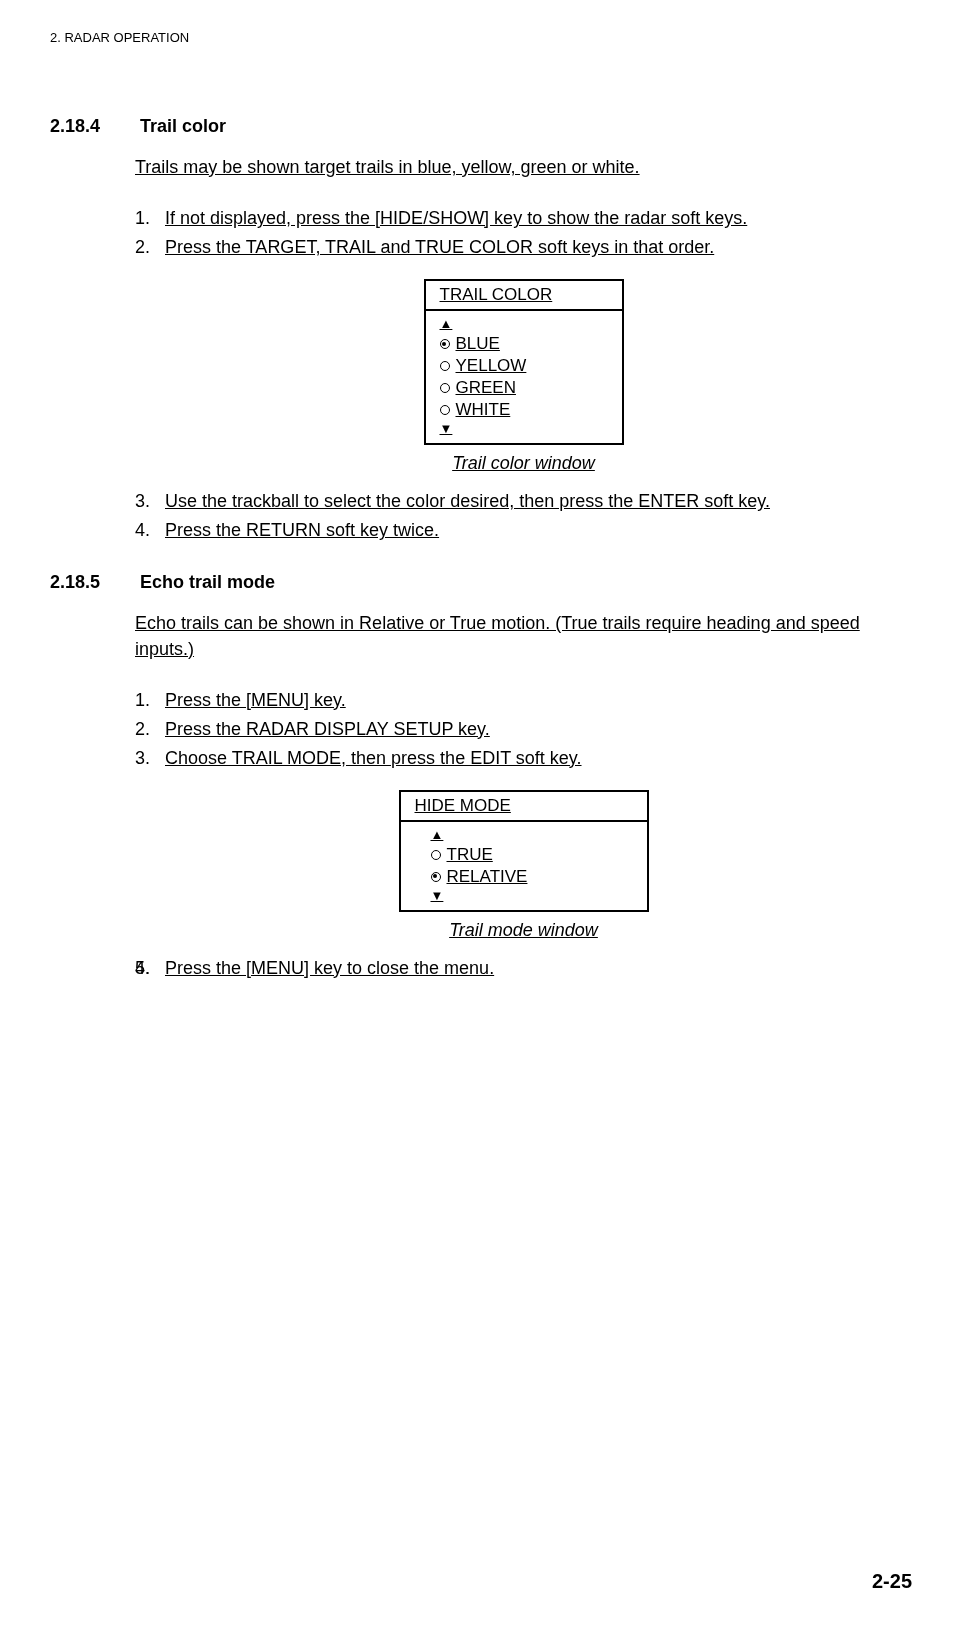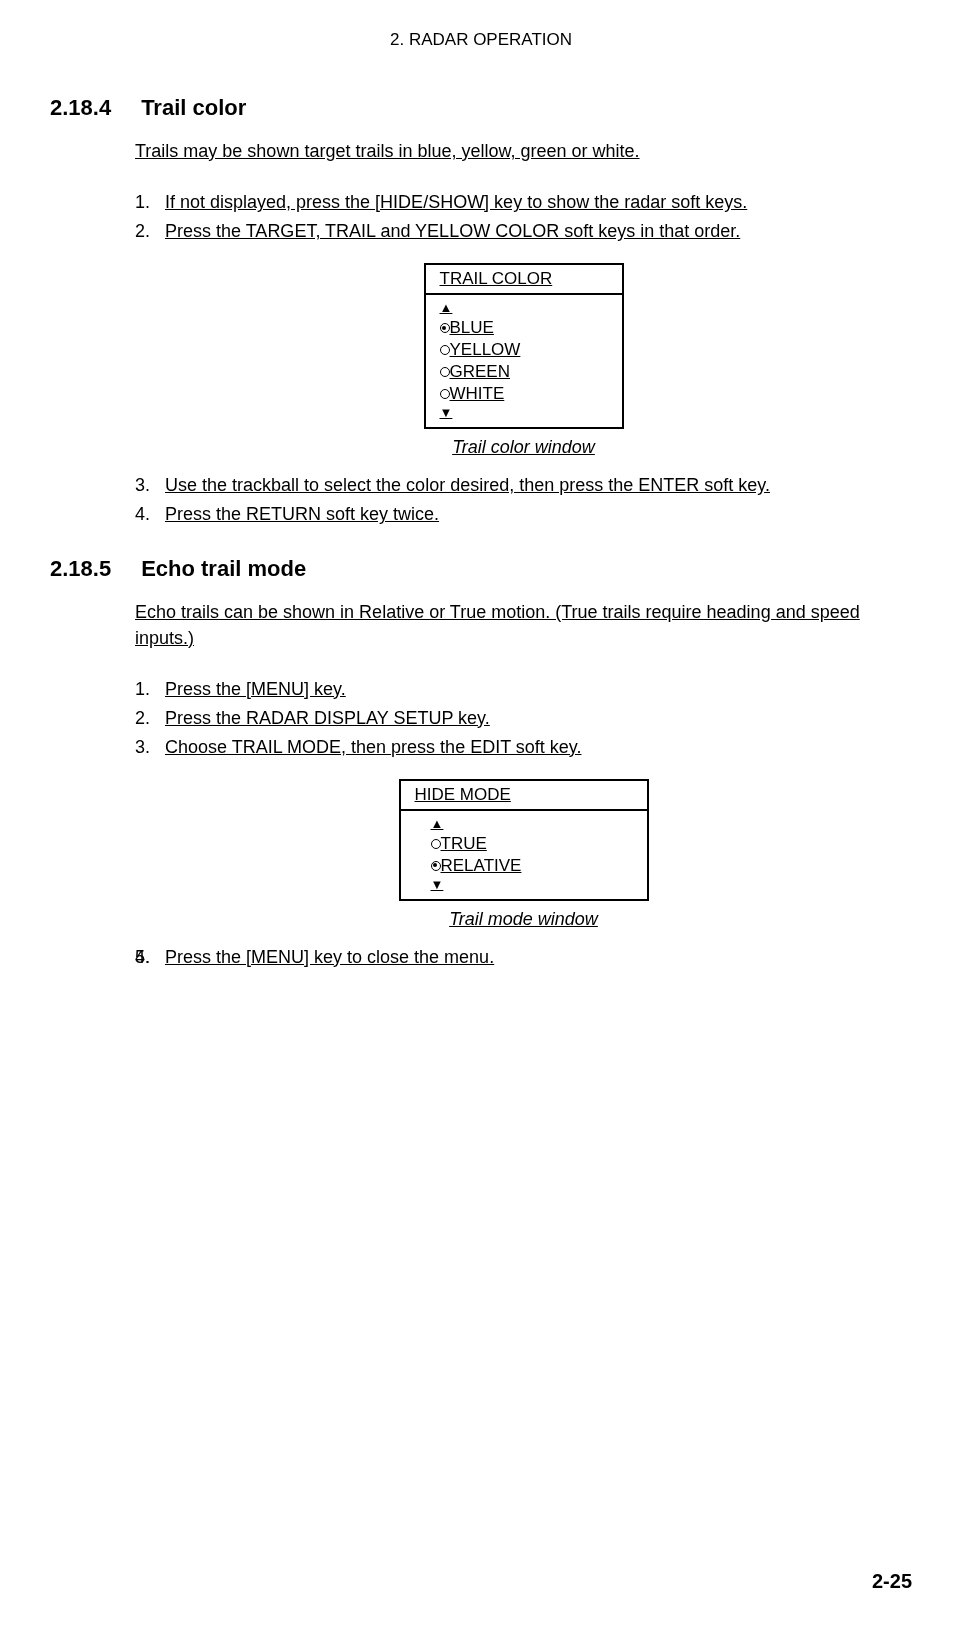--- a/index.html
+++ b/index.html
@@ -7,27 +7,27 @@
       font-family: Arial, Helvetica, sans-serif;
       font-size: 18px;
       color: #000;
       background: #fff;
       width: 972px;
       height: 1633px;
       position: relative;
       padding: 30px 60px 50px 50px;
     }
     .header-right {
-      text-align: center;
-      font-size: 17px;
-      margin-bottom: 45px;
+      text-align: left;
+      font-size: 13px;
+      margin-bottom: 71px;
     }
     .section-heading {
       font-weight: bold;
-      font-size: 22px;
+      font-size: 18px;
       margin-bottom: 18px;
     }
     .section-heading .num {
       display: inline-block;
       width: 85px;
     }
     .body-indent {
       margin-left: 85px;
       text-decoration: underline;
     }
@@ -64,20 +64,21 @@
       padding: 4px 0 4px 14px;
     }
     .window-body {
       padding: 5px 10px 5px 14px;
       line-height: 1.3;
     }
     .arrow { font-size: 13px; }
     .opt-row {
       display: flex;
       align-items: center;
+      gap: 6px;
     }
     .radio {
       display: inline-block;
       width: 10px;
       height: 10px;
       border: 1.5px solid #000;
       border-radius: 50%;
       position: relative;
       flex-shrink: 0;
     }
@@ -113,21 +114,21 @@
 <div class="section-heading">
   <span class="num">2.18.4</span>
   <span>Trail color</span>
 </div>
 
 <div class="body-indent">
   <p class="intro-text">Trails may be shown target trails in blue, yellow, green or white.</p>
 
   <ol class="numbered">
     <li><span class="marker">1.</span><span>If not displayed, press the [HIDE/SHOW] key to show the radar soft keys.</span></li>
-    <li><span class="marker">2.</span><span>Press the TARGET, TRAIL and YELLOW COLOR soft keys in that order.</span></li>
+    <li><span class="marker">2.</span><span>Press the TARGET, TRAIL and TRUE COLOR soft keys in that order.</span></li>
   </ol>
 
   <div class="window-box color-w">
     <div class="window-title">TRAIL COLOR</div>
     <div class="window-body">
       <div class="arrow">▲</div>
       <div class="opt-row">
           <span class="radio selected"></span>
           <span>BLUE</span>
         </div>

